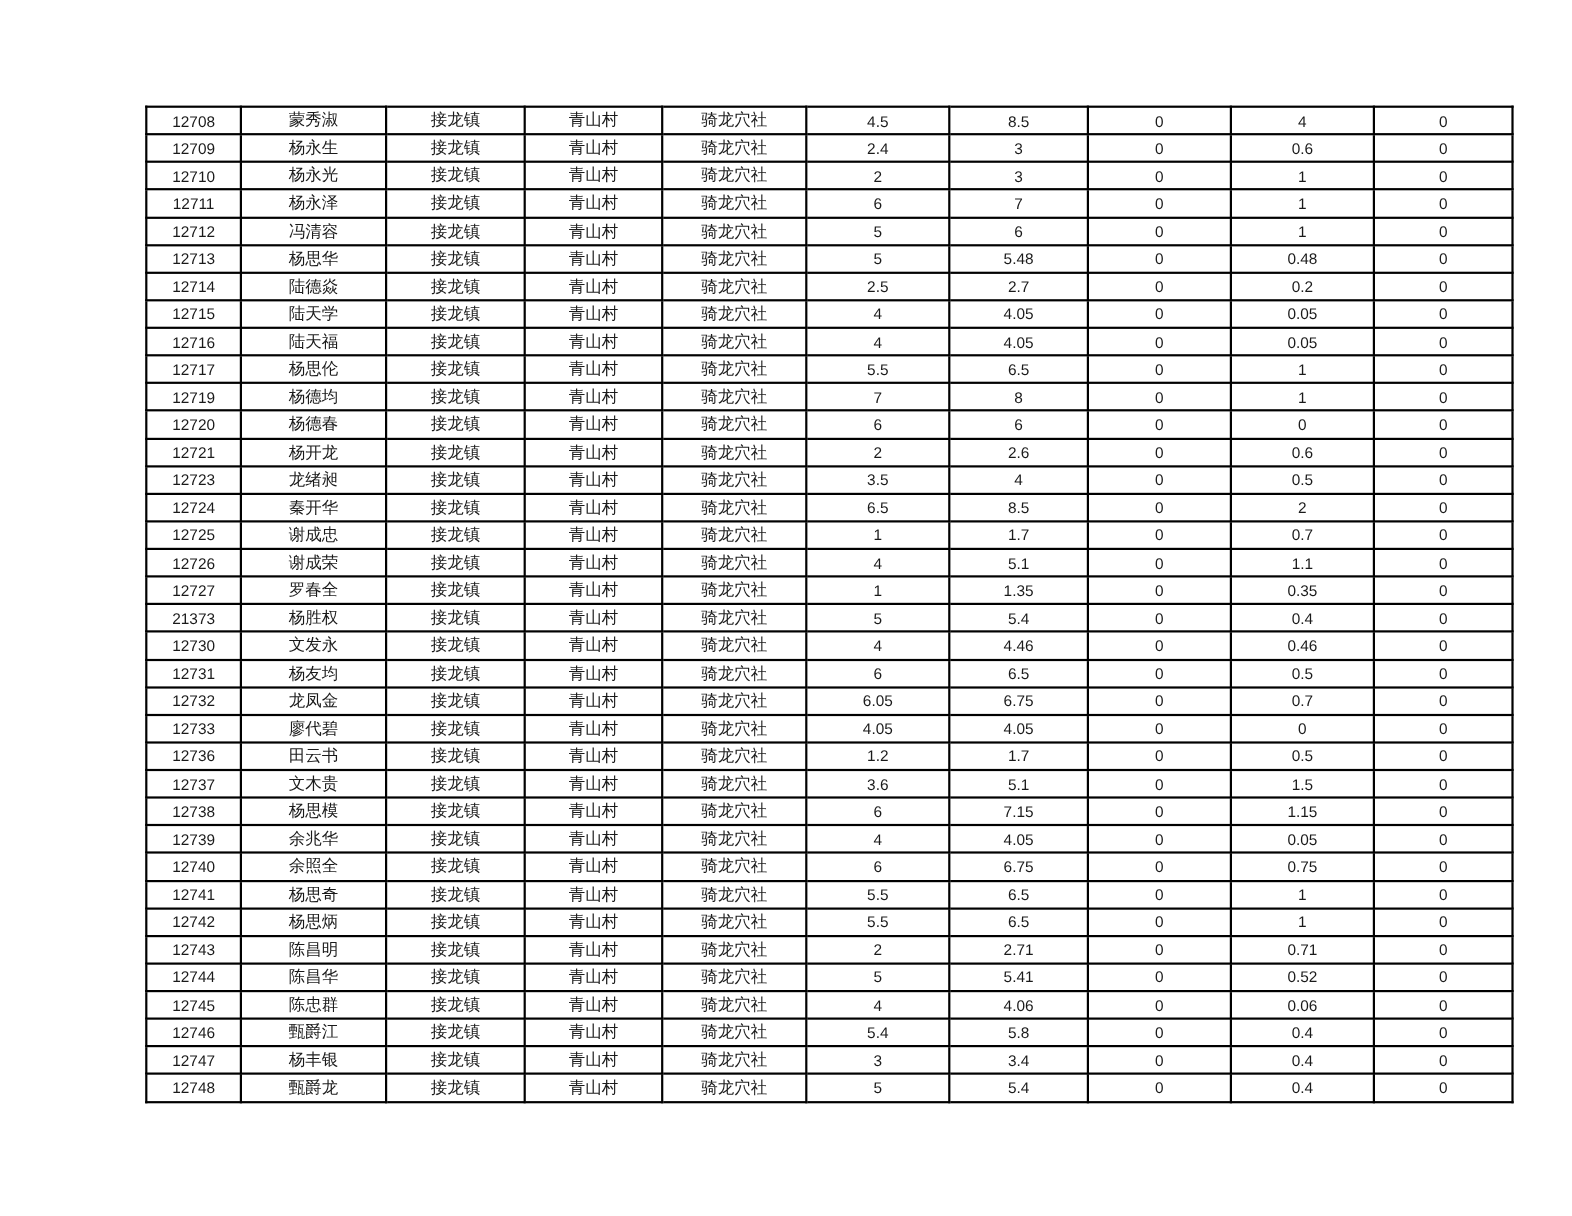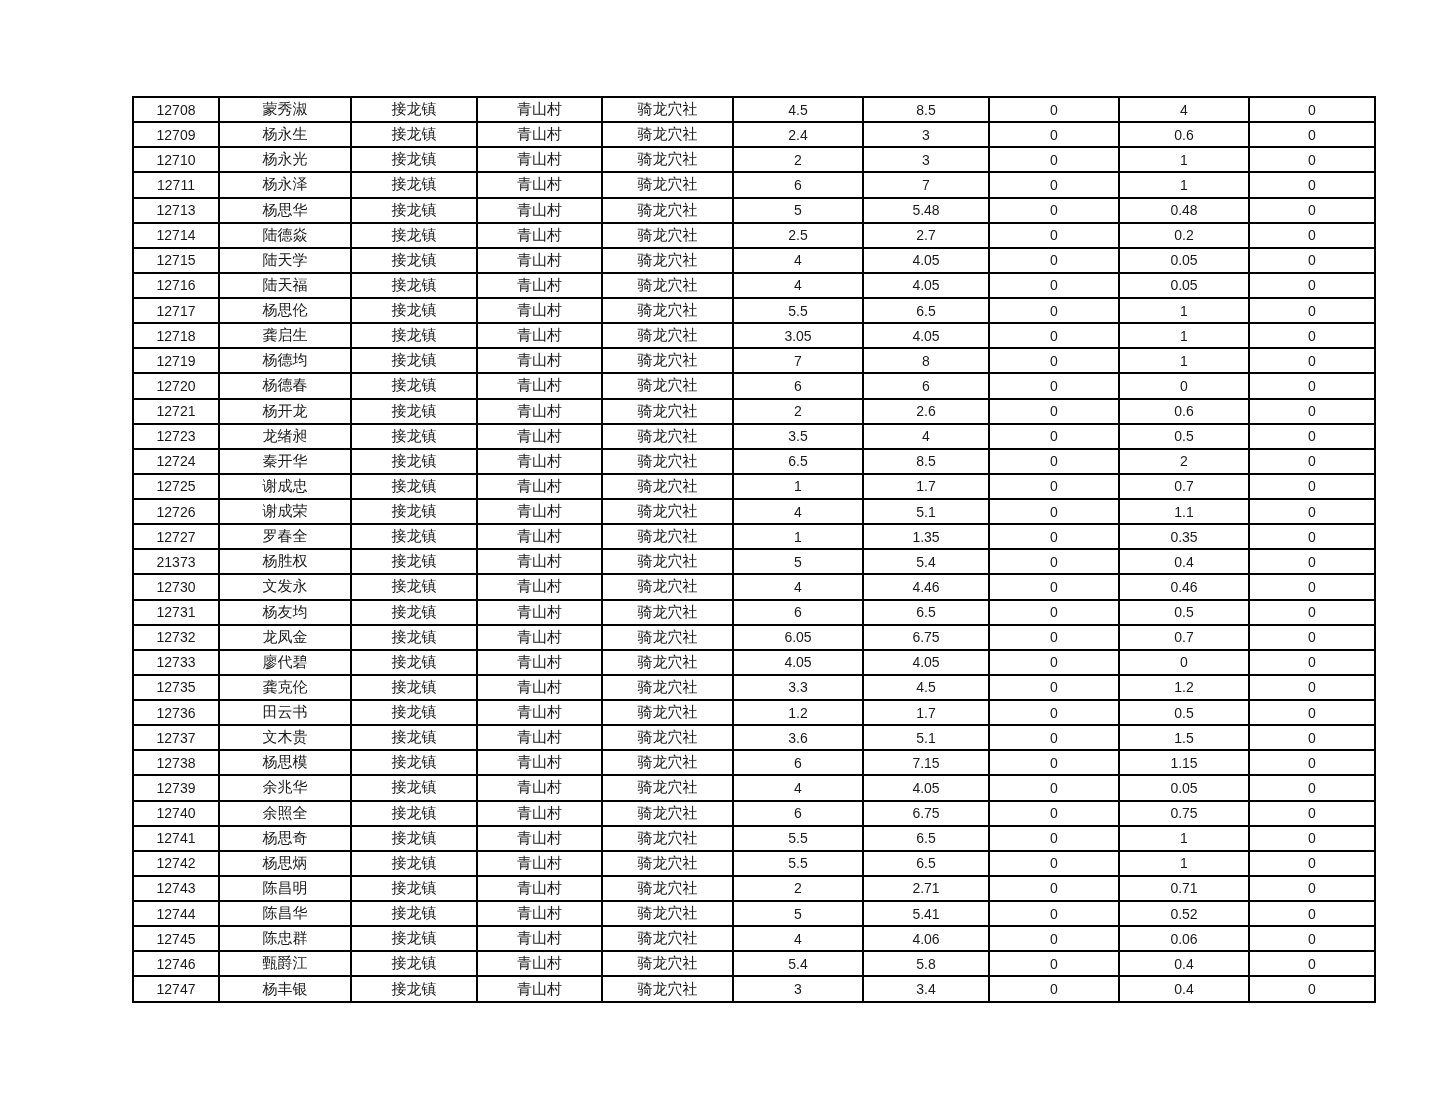--- a/index.html
+++ b/index.html
@@ -97,20 +97,32 @@
     <td class="cjk">接龙镇</td>
     <td class="cjk">青山村</td>
     <td class="cjk">骑龙穴社</td>
     <td>6</td>
     <td>7</td>
     <td>0</td>
     <td>1</td>
     <td>0</td>
   </tr>
         <tr>
+    <td>12712</td>
+    <td class="cjk">冯清容</td>
+    <td class="cjk">接龙镇</td>
+    <td class="cjk">青山村</td>
+    <td class="cjk">骑龙穴社</td>
+    <td>5</td>
+    <td>6</td>
+    <td>0</td>
+    <td>1</td>
+    <td>0</td>
+  </tr>
+        <tr>
     <td>12713</td>
     <td class="cjk">杨思华</td>
     <td class="cjk">接龙镇</td>
     <td class="cjk">青山村</td>
     <td class="cjk">骑龙穴社</td>
     <td>5</td>
     <td>5.48</td>
     <td>0</td>
     <td>0.48</td>
     <td>0</td>
@@ -157,32 +169,20 @@
     <td class="cjk">接龙镇</td>
     <td class="cjk">青山村</td>
     <td class="cjk">骑龙穴社</td>
     <td>5.5</td>
     <td>6.5</td>
     <td>0</td>
     <td>1</td>
     <td>0</td>
   </tr>
         <tr>
-    <td>12718</td>
-    <td class="cjk">龚启生</td>
-    <td class="cjk">接龙镇</td>
-    <td class="cjk">青山村</td>
-    <td class="cjk">骑龙穴社</td>
-    <td>3.05</td>
-    <td>4.05</td>
-    <td>0</td>
-    <td>1</td>
-    <td>0</td>
-  </tr>
-        <tr>
     <td>12719</td>
     <td class="cjk">杨德均</td>
     <td class="cjk">接龙镇</td>
     <td class="cjk">青山村</td>
     <td class="cjk">骑龙穴社</td>
     <td>7</td>
     <td>8</td>
     <td>0</td>
     <td>1</td>
     <td>0</td>
@@ -325,32 +325,20 @@
     <td class="cjk">接龙镇</td>
     <td class="cjk">青山村</td>
     <td class="cjk">骑龙穴社</td>
     <td>4.05</td>
     <td>4.05</td>
     <td>0</td>
     <td>0</td>
     <td>0</td>
   </tr>
         <tr>
-    <td>12735</td>
-    <td class="cjk">龚克伦</td>
-    <td class="cjk">接龙镇</td>
-    <td class="cjk">青山村</td>
-    <td class="cjk">骑龙穴社</td>
-    <td>3.3</td>
-    <td>4.5</td>
-    <td>0</td>
-    <td>1.2</td>
-    <td>0</td>
-  </tr>
-        <tr>
     <td>12736</td>
     <td class="cjk">田云书</td>
     <td class="cjk">接龙镇</td>
     <td class="cjk">青山村</td>
     <td class="cjk">骑龙穴社</td>
     <td>1.2</td>
     <td>1.7</td>
     <td>0</td>
     <td>0.5</td>
     <td>0</td>
@@ -476,19 +464,31 @@
     <td>0</td>
   </tr>
         <tr>
     <td>12747</td>
     <td class="cjk">杨丰银</td>
     <td class="cjk">接龙镇</td>
     <td class="cjk">青山村</td>
     <td class="cjk">骑龙穴社</td>
     <td>3</td>
     <td>3.4</td>
+    <td>0</td>
+    <td>0.4</td>
+    <td>0</td>
+  </tr>
+        <tr>
+    <td>12748</td>
+    <td class="cjk">甄爵龙</td>
+    <td class="cjk">接龙镇</td>
+    <td class="cjk">青山村</td>
+    <td class="cjk">骑龙穴社</td>
+    <td>5</td>
+    <td>5.4</td>
     <td>0</td>
     <td>0.4</td>
     <td>0</td>
   </tr>
       </tbody>
   </table>
 </div>
 
 </body></html>

